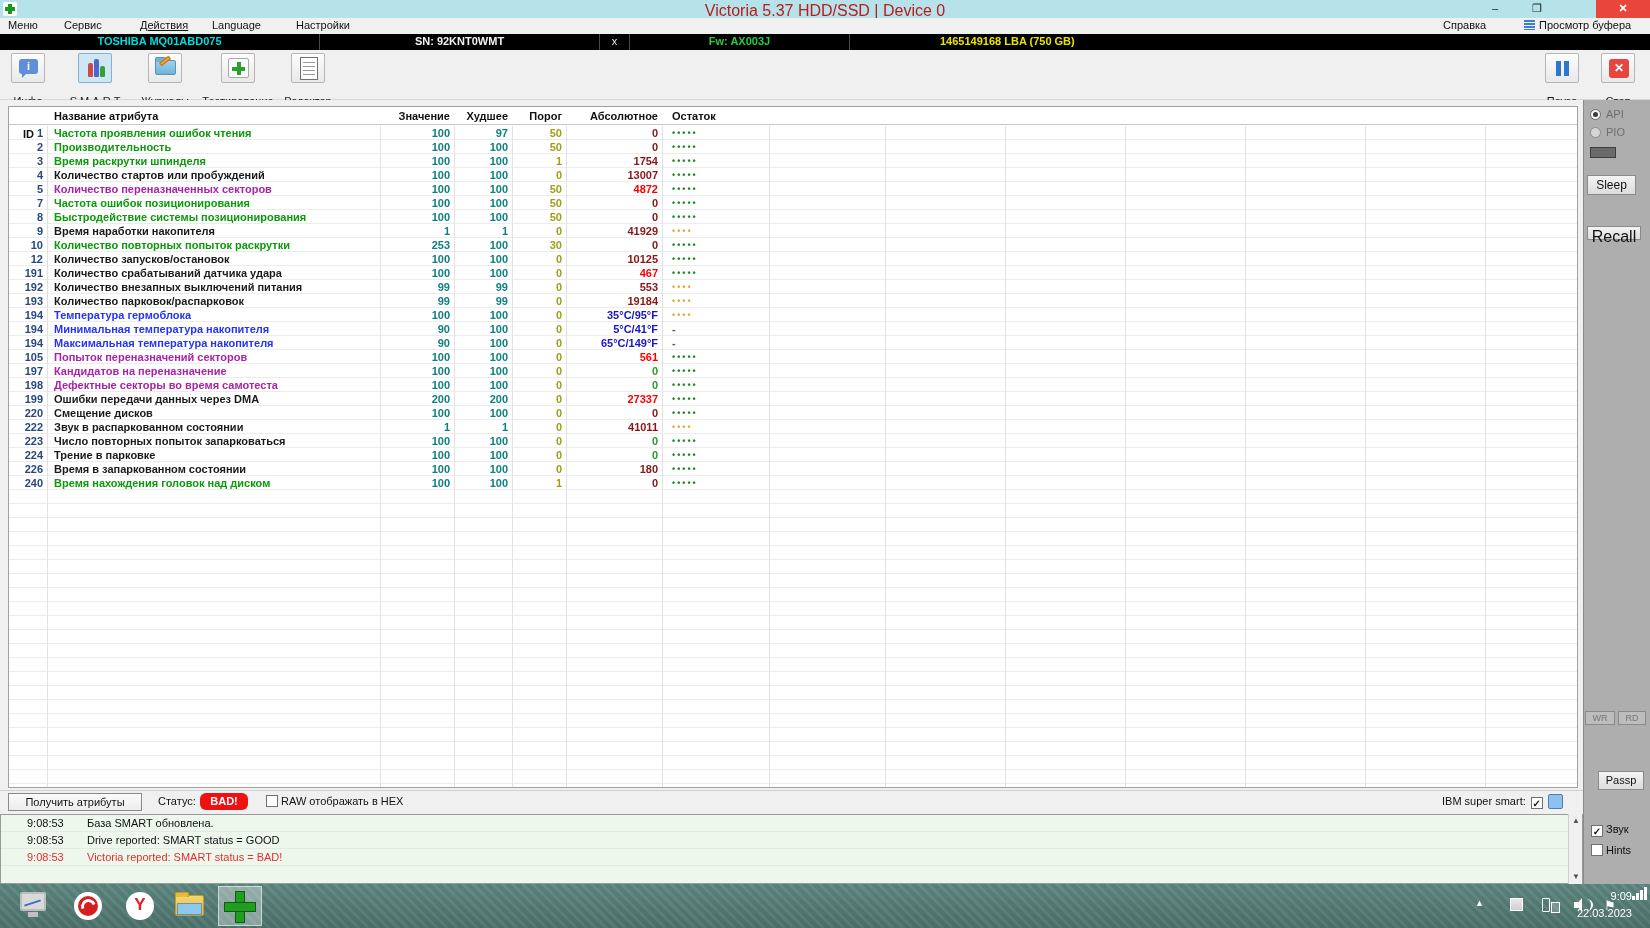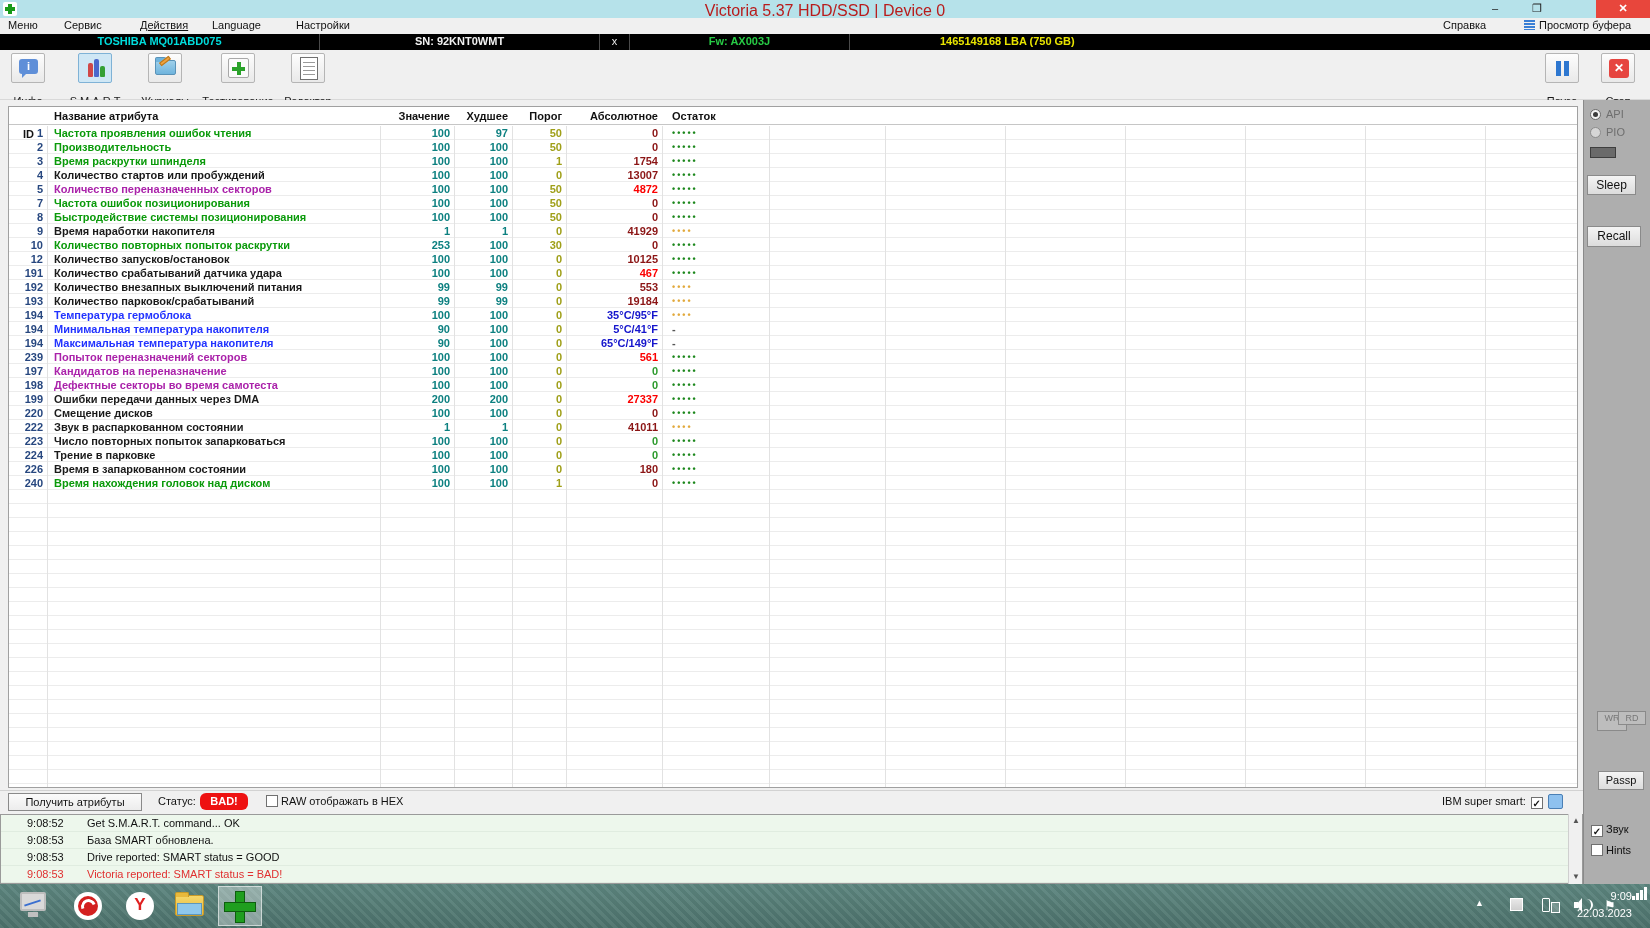--- a/index.html
+++ b/index.html
@@ -122,22 +122,22 @@
   
   .sidepanel { position:absolute; left:1583px; top:100px; width:67px; height:784px; background:#aeaeae; border-left:1px solid #8a8a8a; font-size:11px; }
   .radio-row { position:absolute; left:6px; color:#6e6e6e; }
   .radio { display:inline-block; width:11px; height:11px; border:1px solid #6a6a6a; border-radius:50%; background:#f4f4f4; vertical-align:-2px; margin-right:5px; position:relative; }
   .radio.sel:after { content:""; position:absolute; left:2px; top:2px; width:5px; height:5px; border-radius:50%; background:#3c3c3c; }
   .radio.dis { background:#d6d6d6; border-color:#8c8c8c; }
   .rr-api { top:8px; } .rr-pio { top:26px; }
   .ind-box { position:absolute; left:6px; top:47px; width:26px; height:11px; background:#6a6a6a; border:1px solid #3e3e3e; }
   .pbtn { position:absolute; background:linear-gradient(#f4f4f4,#dcdcdc); border:1px solid #8a8a8a; text-align:center; color:#111; }
   .b-sleep { left:3px; top:75px; width:49px; height:20px; font-size:12px; line-height:18px; }
-  .b-recall { left:3px; top:126px; width:54px; height:21px; font-size:12px; line-height:19px; }
-  .b-wr { left:1px; top:611px; width:30px; height:20px; font-size:9px; line-height:12px; color:#777; background:#bdbdbd;margin-left:12px; }
+  .b-recall { left:3px; top:126px; width:54px; height:14px; font-size:16px; line-height:19px; }
+  .b-wr { left:1px; top:611px; width:30px; height:14px; font-size:9px; line-height:12px; color:#777; background:#bdbdbd; }
   .b-rd { left:34px; top:611px; width:28px; height:14px; font-size:9px; line-height:12px; color:#777; background:#bdbdbd; }
   .b-passp { left:14px; top:671px; width:46px; height:19px; font-size:11px; line-height:17px; }
   .chk-row { position:absolute; left:7px; color:#111; }
   .cr-sound { top:723px; } .cr-hints { top:744px; }
 
   
   .taskbar { position:absolute; left:0; top:884px; width:1650px; height:44px;
     background:repeating-linear-gradient(45deg, rgba(255,255,255,.05) 0 3px, rgba(0,0,0,.04) 3px 7px), linear-gradient(#5d867f,#4c716b); color:#fff; }
   .tk-btn { position:absolute; top:2px; width:44px; height:40px; }
   .tk-btn.active { background:rgba(255,255,255,.35); border:1px solid rgba(255,255,255,.55); }
@@ -402,21 +402,21 @@
             <span class="c-name n-black">Количество внезапных выключений питания</span>
             <span class="c-val">99</span>
             <span class="c-worst">99</span>
             <span class="c-thr">0</span>
             <span class="c-raw r-maroon">553</span>
             <span class="c-rem d-warn">••••</span>
           </div>
 
           <div class="t-row">
             <span class="c-id">193</span>
-            <span class="c-name n-black">Количество парковок/срабатываний</span>
+            <span class="c-name n-black">Количество парковок/распарковок</span>
             <span class="c-val">99</span>
             <span class="c-worst">99</span>
             <span class="c-thr">0</span>
             <span class="c-raw r-maroon">19184</span>
             <span class="c-rem d-warn">••••</span>
           </div>
 
           <div class="t-row">
             <span class="c-id">194</span>
             <span class="c-name n-blue">Температура гермоблока</span>
@@ -441,21 +441,21 @@
             <span class="c-id">194</span>
             <span class="c-name n-blue">Максимальная температура накопителя</span>
             <span class="c-val">90</span>
             <span class="c-worst">100</span>
             <span class="c-thr">0</span>
             <span class="c-raw r-blue">65°C/149°F</span>
             <span class="c-rem d-dash">-</span>
           </div>
 
           <div class="t-row">
-            <span class="c-id">239</span>
+            <span class="c-id">105</span>
             <span class="c-name n-purple">Попыток переназначений секторов</span>
             <span class="c-val">100</span>
             <span class="c-worst">100</span>
             <span class="c-thr">0</span>
             <span class="c-raw r-red">561</span>
             <span class="c-rem d-good">•••••</span>
           </div>
 
           <div class="t-row">
             <span class="c-id">197</span>
@@ -553,24 +553,20 @@
       <div class="sb-getsmart">Получить атрибуты SMART</div>
       <span class="sb-statlbl">Статус:</span>
       <div class="sb-bad">BAD!</div>
       <span class="sb-rawhex"><span class="cb"></span> <span>RAW отображать в HEX</span></span>
       <span class="sb-ibm"><span>IBM super smart:</span><span class="cb checked"></span></span>
       <div class="sb-bluebox"></div>
     </div>
 
     <div class="logarea">
 
-        <div class="log-line log-norm">
-          <span class="log-time">9:08:52</span>
-          <span class="log-text">Get S.M.A.R.T. command... OK</span>
-        </div>
 
         <div class="log-line log-norm">
           <span class="log-time">9:08:53</span>
           <span class="log-text">База SMART обновлена.</span>
         </div>
 
         <div class="log-line log-norm">
           <span class="log-time">9:08:53</span>
           <span class="log-text">Drive reported: SMART status = GOOD</span>
         </div>

